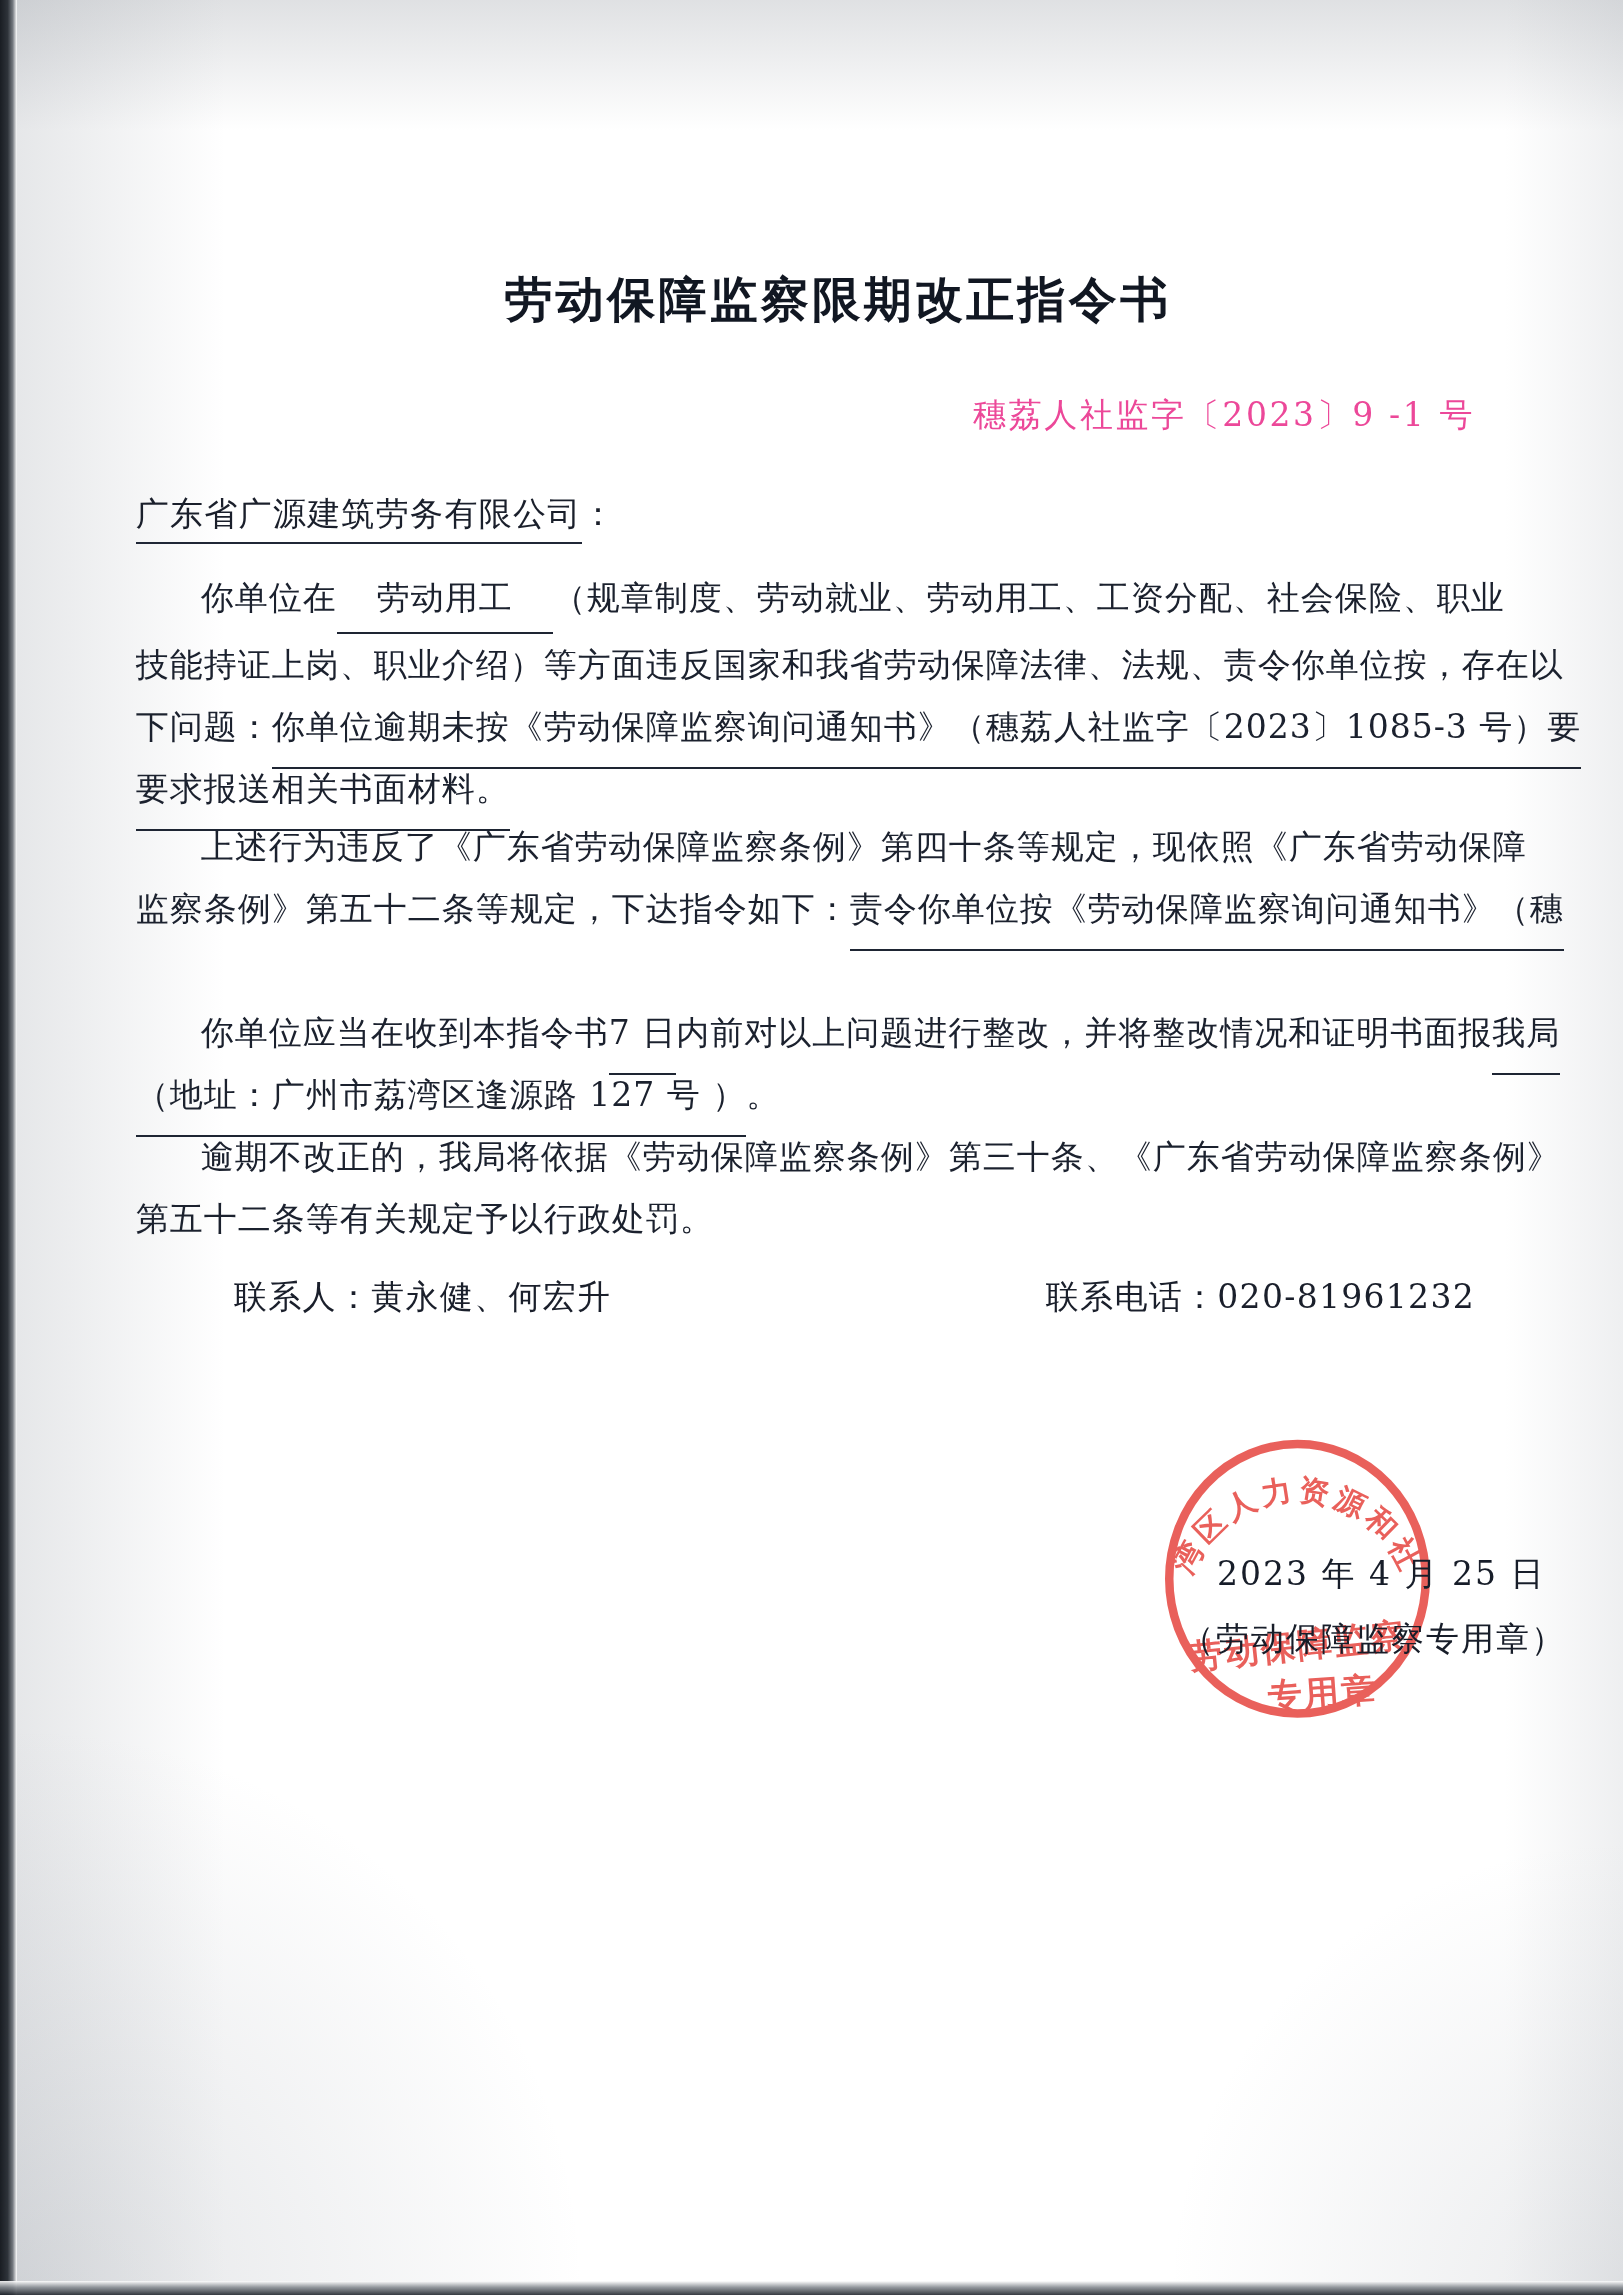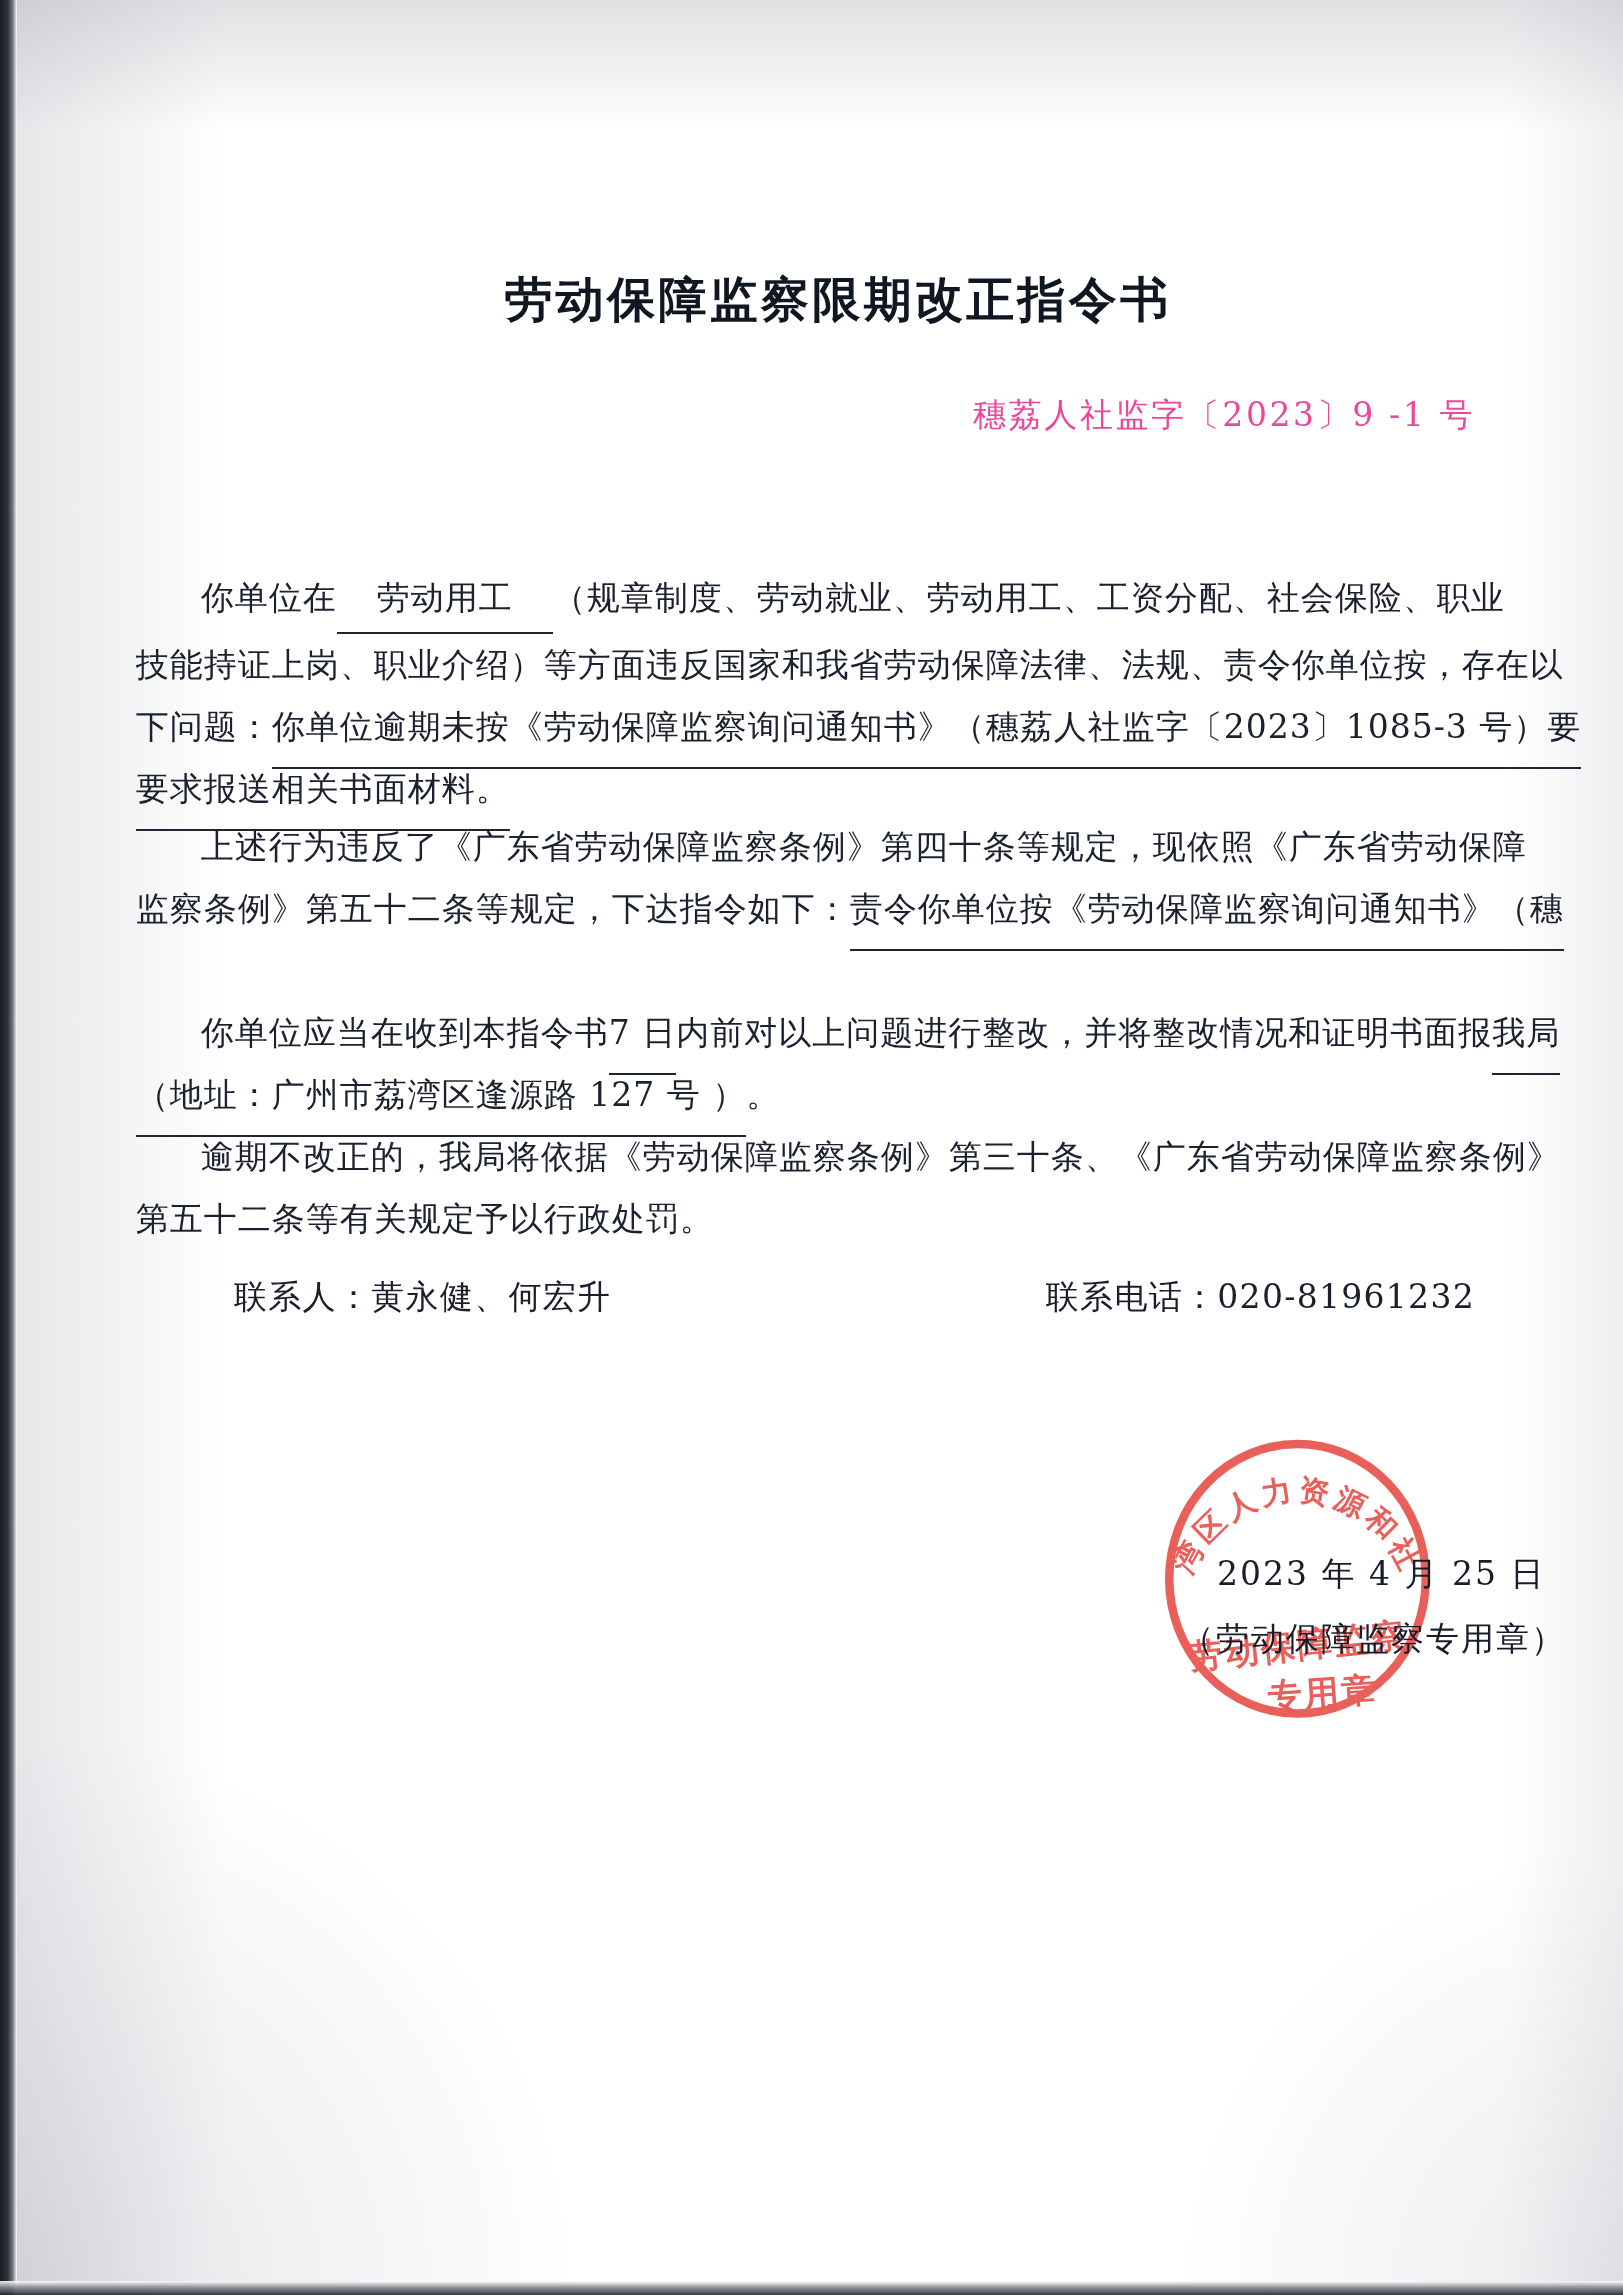--- a/index.html
+++ b/index.html
@@ -183,20 +183,23 @@
   <div id="scan-shade-right"></div>
   <div id="scan-shade-bl"></div>
   <div id="scan-shade-br"></div>
 
   <div id="doc">
 
     <div class="title">劳动保障监察限期改正指令书</div>
 
     <div class="docnum">穗荔人社监字〔2023〕9 -1 号</div>
 
+    <div class="recipient">
+      <span class="uline">广东省广源建筑劳务有限公司</span><span>：</span>
+    </div>
 
     <div class="body-block" style="top:567px;">
       <div class="ln ind"><span>你单位在</span><span class="u-gap">劳动用工</span><span>（规章制度、劳动就业、劳动用工、工资分配、社会保险、职业</span></div>
       <div class="ln">技能持证上岗、职业介绍）等方面违反国家和我省劳动保障法律、法规、责令你单位按，存在以</div>
       <div class="ln"><span>下问题：</span><span class="u">你单位逾期未按《劳动保障监察询问通知书》（穗荔人社监字〔2023〕1085-3 号）要</span></div>
       <div class="ln"><span class="u">要求报送相关书面材料。</span></div>
     </div>
 
     <div class="body-block" style="top:816px;">
       <div class="ln ind">上述行为违反了《广东省劳动保障监察条例》第四十条等规定，现依照《广东省劳动保障</div>

